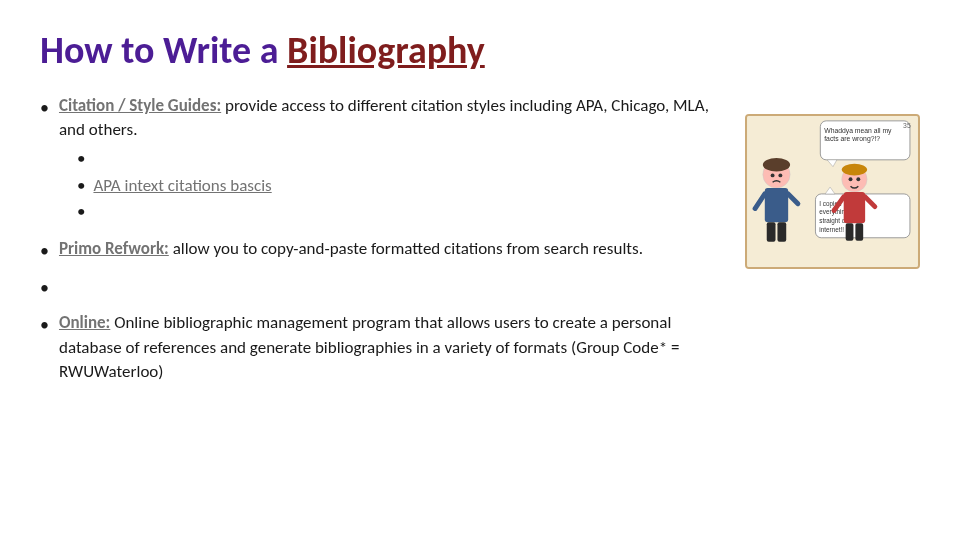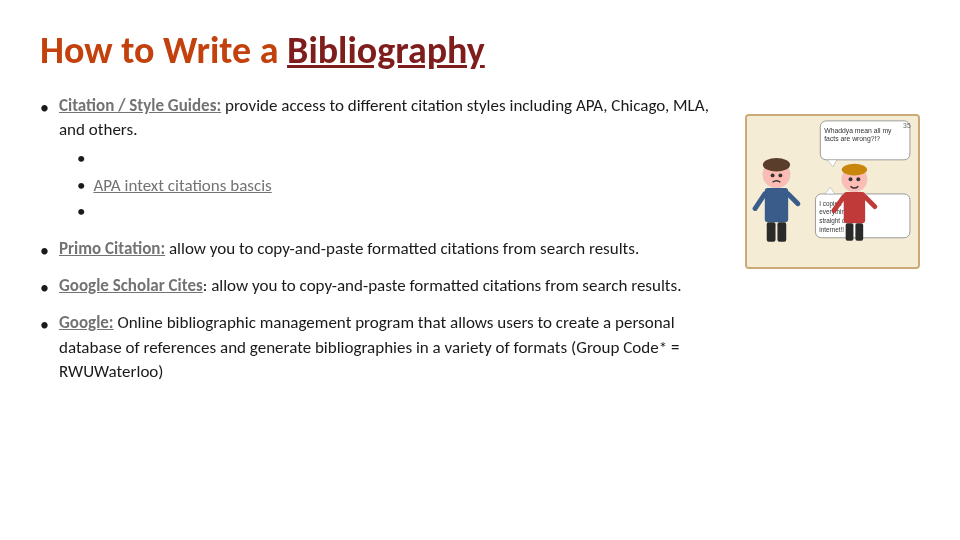--- a/index.html
+++ b/index.html
@@ -20,21 +20,21 @@
     .title {
       font-size: 38px;
       font-weight: bold;
       color: #1a1a1a;
       margin-bottom: 22px;
       line-height: 1.1;
     }
 
     .title-plain {
       font-weight: bold;
-      color: #c2410c;
+      color: #4c1d95;
     }
 
     .title-link {
       color: #7f1d1d;
       text-decoration: underline;
       font-weight: bold;
     }
 
     .content {
       font-size: 17px;
@@ -141,35 +141,32 @@
             <div class="sub-bullet-item">
               <span class="sub-bullet-dot">•</span>
             </div>
           </div>
         </div>
       </div>
 
       <div class="bullet-item" style="margin-top:6px;">
         <span class="bullet-dot">•</span>
         <div class="bullet-text">
-          <span class="link bold-link">Primo Citation:</span><span> allow you to copy-and-paste formatted citations from search results.</span>
+          <span class="link bold-link">Primo Refwork:</span><span> allow you to copy-and-paste formatted citations from search results.</span>
         </div>
       </div>
 
       <div class="bullet-item">
         <span class="bullet-dot">•</span>
+      </div>
+
+      <div class="bullet-item">
+        <span class="bullet-dot">•</span>
         <div class="bullet-text">
-          <span class="link bold-link">Google Scholar Cites</span><span>: allow you to copy-and-paste formatted citations from search results.</span>
-        </div>
-      </div>
-
-      <div class="bullet-item">
-        <span class="bullet-dot">•</span>
-        <div class="bullet-text">
-          <span class="link bold-link">Google:</span><span> Online bibliographic management program that allows users to create a personal database of references and generate bibliographies in a variety of formats (Group Code* = RWUWaterloo)</span>
+          <span class="link bold-link">Online:</span><span> Online bibliographic management program that allows users to create a personal database of references and generate bibliographies in a variety of formats (Group Code* = RWUWaterloo)</span>
         </div>
       </div>
 
     </div>
   </div>
 
   <div class="cartoon-box">
     <svg class="cartoon-svg" viewBox="0 0 175 155" xmlns="http://www.w3.org/2000/svg">
 
       <rect width="175" height="155" fill="#f5ecd5"></rect>

